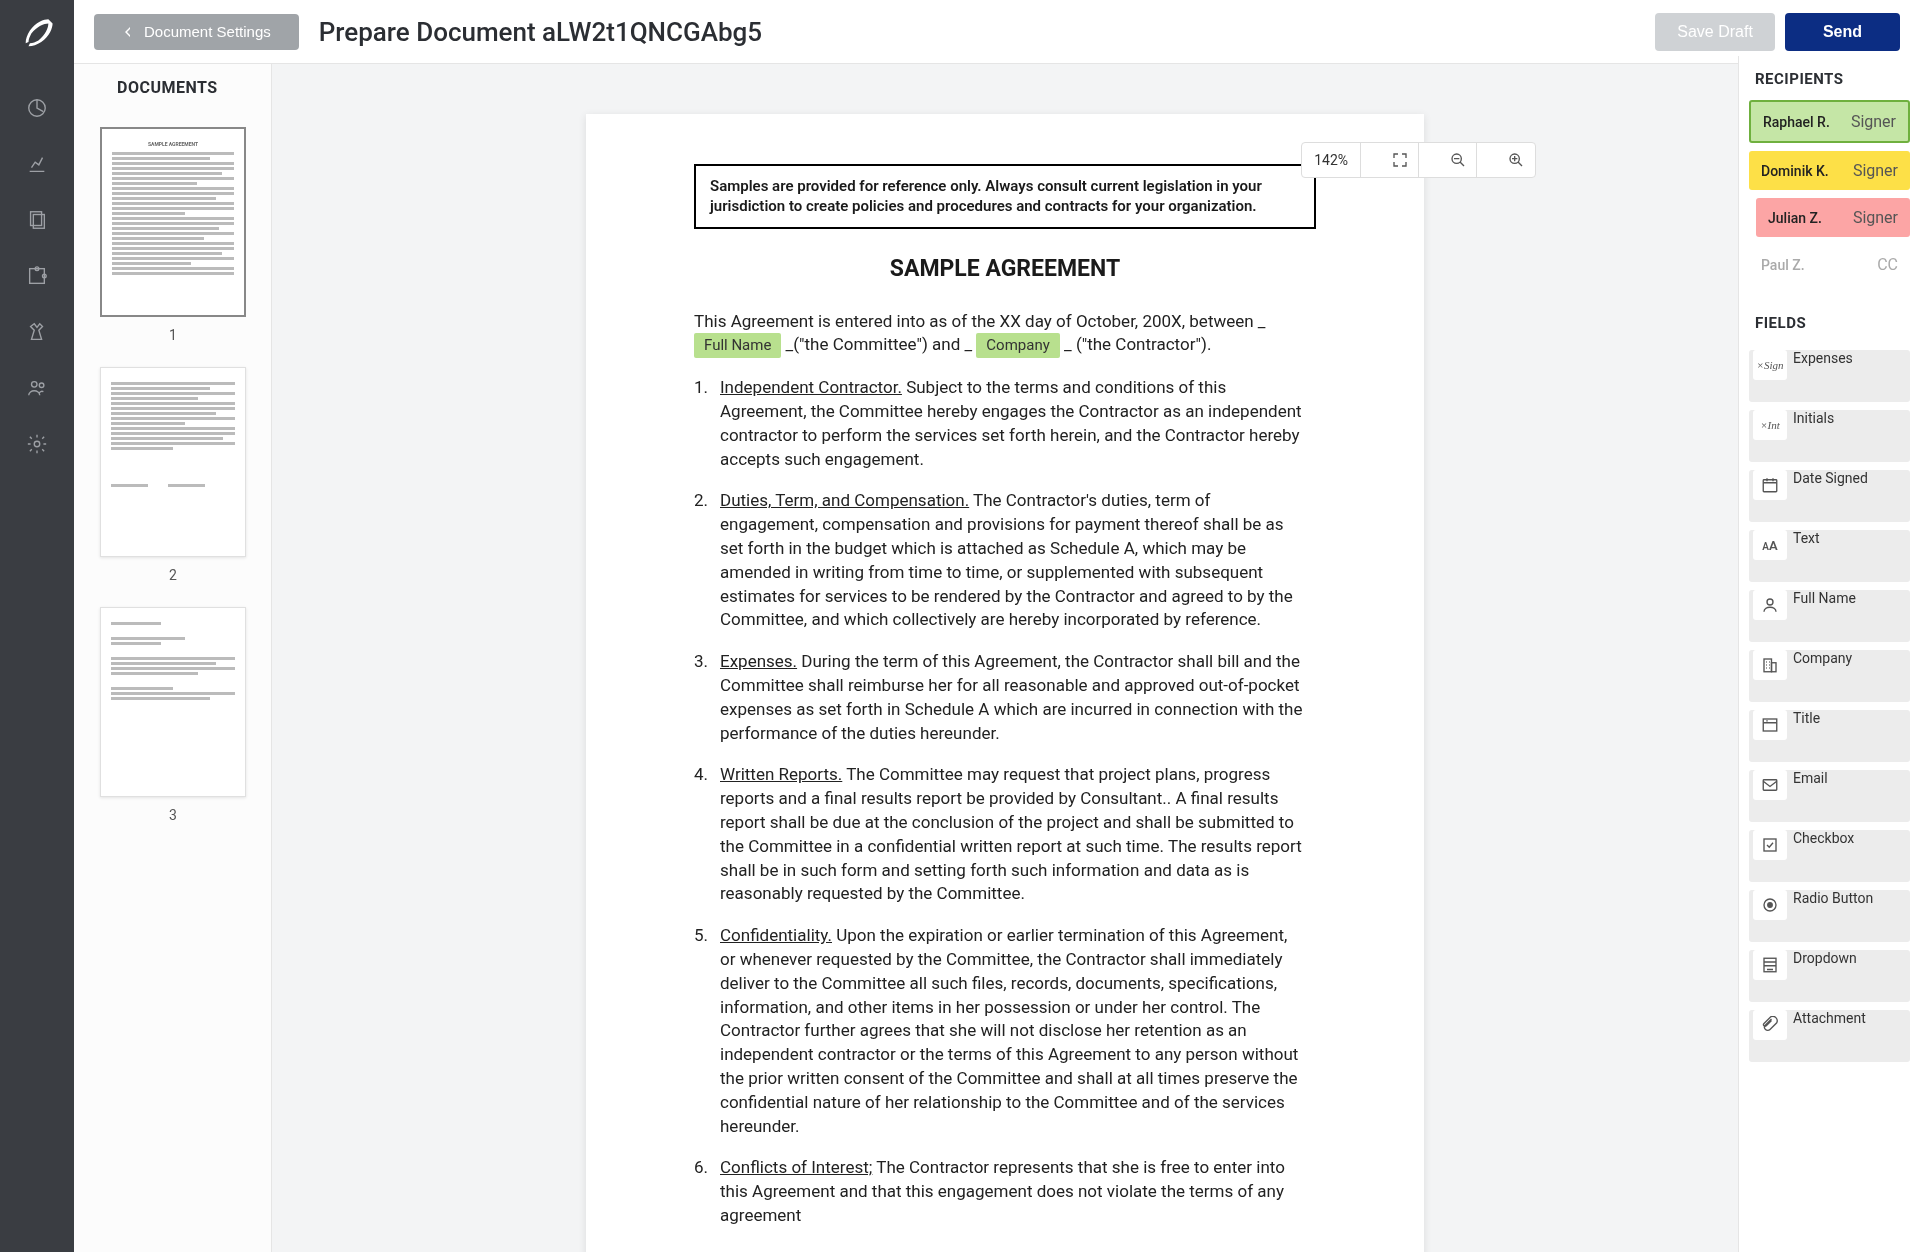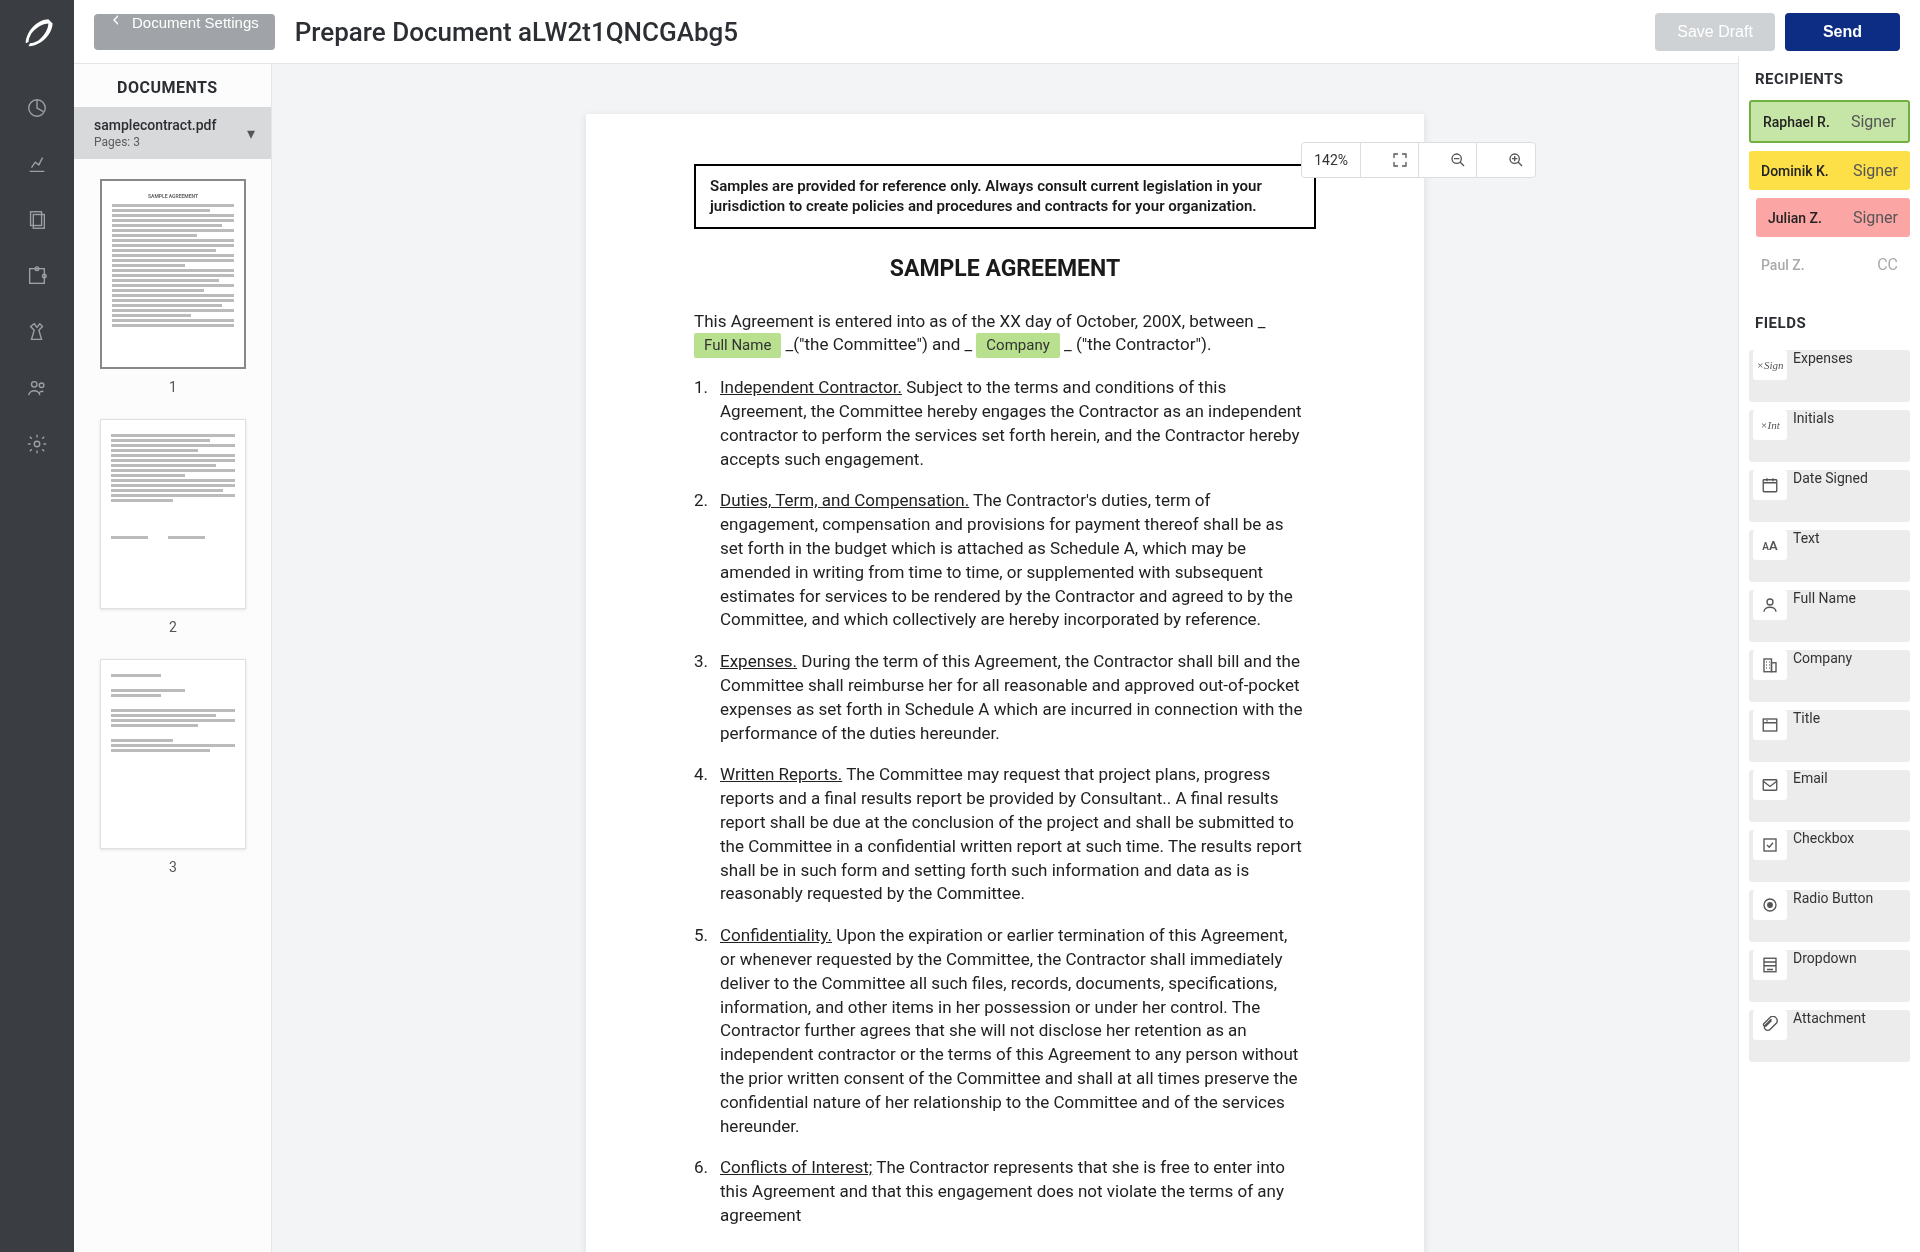--- a/index.html
+++ b/index.html
@@ -6,21 +6,21 @@
 body { font-family: -apple-system, BlinkMacSystemFont, "Segoe UI", Roboto, sans-serif; overflow: hidden; height: 1252px; width: 1920px; background: #fff; }
 
 
 .nav-rail { position: absolute; left: 0; top: 0; width: 74px; height: 100%; background: #3a3d42; display: flex; flex-direction: column; align-items: center; }
 .nav-logo { width: 74px; height: 64px; display: flex; align-items: center; justify-content: center; color: #fff; }
 .nav-rail-items { margin-top: 30px; display: flex; flex-direction: column; gap: 28px; align-items: center; }
 .nav-rail-item { width: 28px; height: 28px; color: #9da0a5; cursor: pointer; display: flex; align-items: center; justify-content: center; }
 
 
 .header { position: absolute; left: 74px; top: 0; right: 0; height: 64px; background: #fff; display: flex; align-items: center; padding: 0 20px; border-bottom: 1px solid #e5e5e5; }
-.back-btn { background: #a0a4a8; color: #fff; border: none; border-radius: 4px; height: 36px; padding: 0 16px; display: flex; align-items: flex-start; gap: 10px; font-size: 15px; font-weight: 500; cursor: pointer; }
+.back-btn { background: #a0a4a8; color: #fff; border: none; border-radius: 4px; height: 36px; padding: 0 28px; display: flex; align-items: center; gap: 10px; font-size: 15px; font-weight: 500; cursor: pointer; }
 .back-btn svg { width: 12px; height: 12px; }
 .page-title { margin-left: 20px; font-size: 26px; font-weight: 500; color: #2b2e33; }
 .header-spacer { flex: 1; }
 .save-draft-btn { background: #cfd2d5; color: #fff; border: none; border-radius: 4px; height: 38px; padding: 0 22px; font-size: 16px; font-weight: 500; cursor: pointer; margin-right: 10px; }
 .send-btn { background: #0c2d83; color: #fff; border: none; border-radius: 4px; height: 38px; padding: 0 38px; font-size: 16px; font-weight: 600; cursor: pointer; }
 
 
 .docs-panel { position: absolute; left: 74px; top: 64px; width: 198px; bottom: 0; background: #fcfcfc; border-right: 1px solid #e5e5e5; }
 .docs-header { padding: 14px 20px 10px; font-size: 16px; font-weight: 700; color: #2b2e33; letter-spacing: 0.5px; margin-left: 23px; }
 .doc-item { background: #d8d9da; padding: 10px 20px; position: relative; }
@@ -135,25 +135,20 @@
     <span>Document Settings</span>
   </button>
   <div class="page-title">Prepare Document aLW2t1QNCGAbg5</div>
   <div class="header-spacer"></div>
   <button class="save-draft-btn">Save Draft</button>
   <button class="send-btn">Send</button>
 </div>
 
 <div class="docs-panel">
   <div class="docs-header">DOCUMENTS</div>
-  <div class="doc-item">
-    <div class="doc-name">samplecontract.pdf</div>
-    <div class="doc-pages">Pages: 3</div>
-    <span class="doc-chevron">▾</span>
-  </div>
   <div class="thumbs">
     <div class="thumb">
       <div class="thumb-img">
         <div class="thdr">SAMPLE AGREEMENT</div>
         <div class="tline"></div>
           <div class="tline" style="width:80%"></div>
           <div class="tline"></div>
           <div class="tline"></div>
           <div class="tline" style="width:90%"></div>
           <div class="tline"></div>

